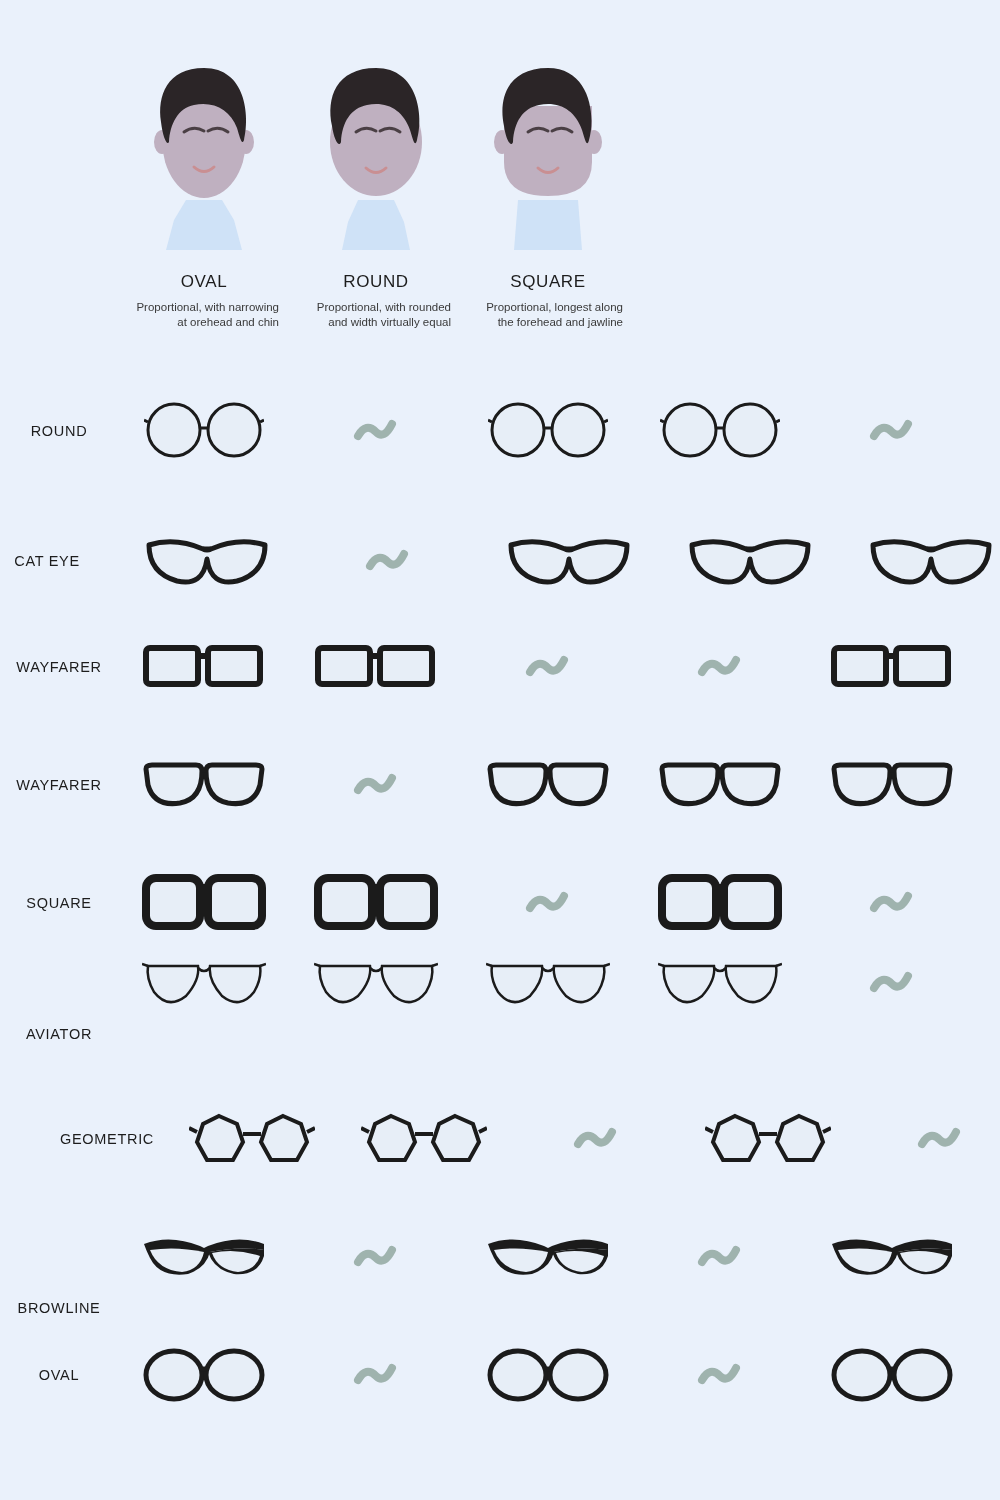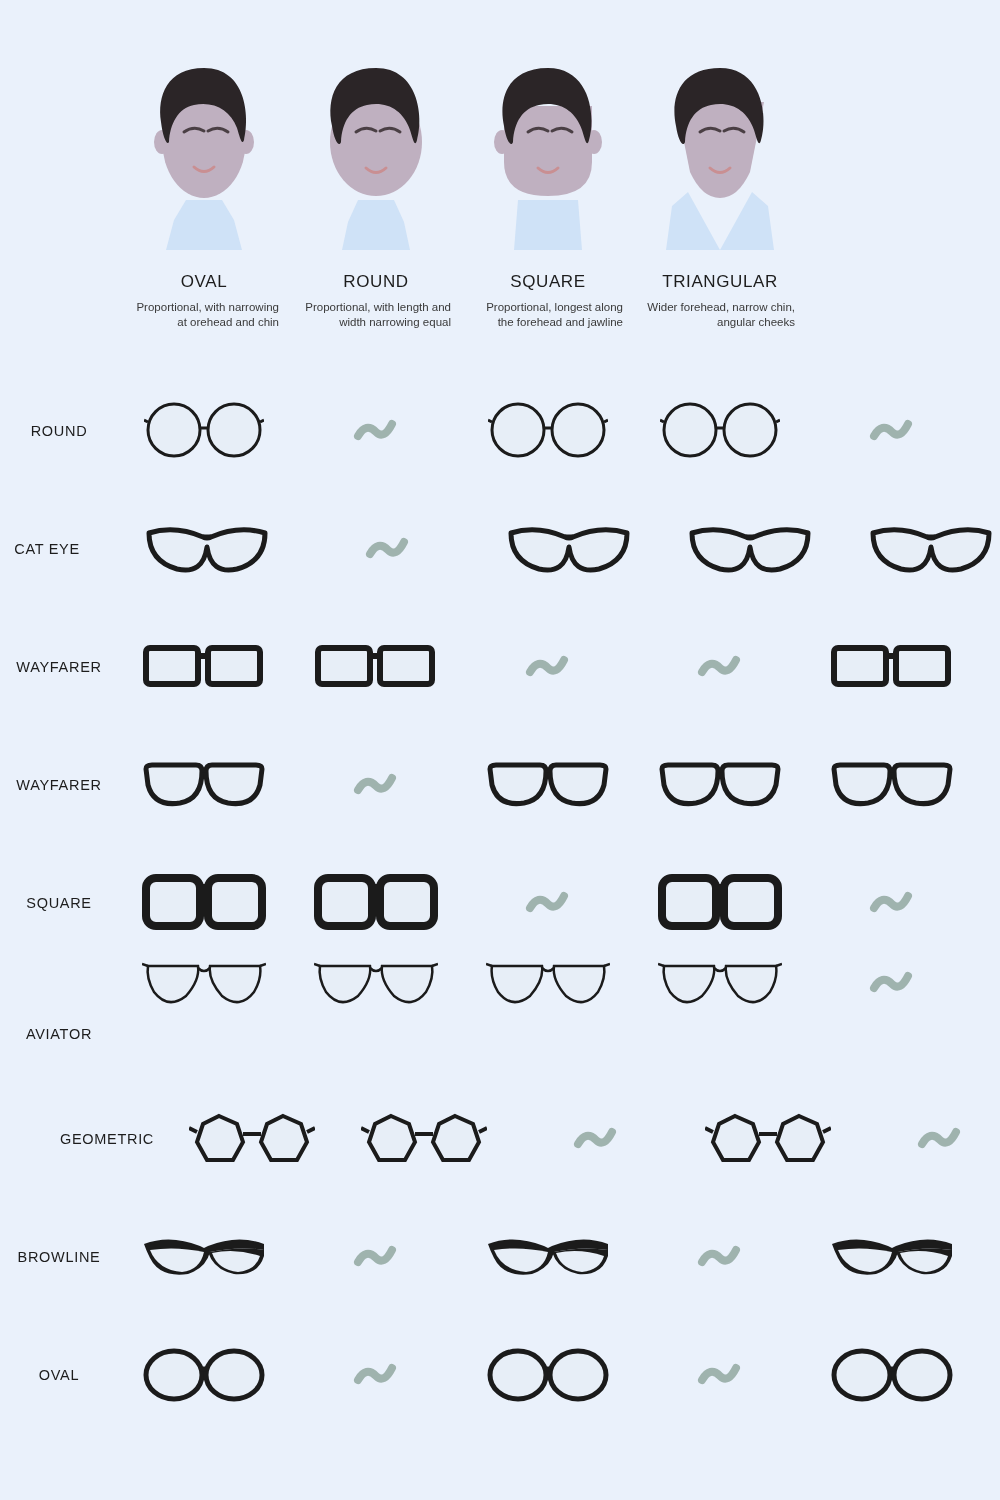--- a/index.html
+++ b/index.html
@@ -115,54 +115,40 @@
         <svg width="140" height="200" viewBox="0 0 140 200">
           <path d="M52 150 L88 150 L98 172 L104 200 L36 200 L42 172 Z" fill="#cfe2f7"></path>
           <ellipse cx="70" cy="92" rx="46" ry="54" fill="#bfb0c0"></ellipse>
           <path d="M70 18 C30 18 20 48 26 76 C28 90 33 98 35 92 C36 72 45 58 61 55 C81 51 97 60 104 80 C107 90 109 98 111 90 C118 66 112 18 70 18 Z" fill="#2b2527"></path>
           <path d="M50 82 q10 -7 20 -1" stroke="#4a3f44" stroke-width="3" fill="none" stroke-linecap="round"></path>
           <path d="M74 81 q10 -6 20 1" stroke="#4a3f44" stroke-width="3" fill="none" stroke-linecap="round"></path>
           <path d="M60 118 q10 9 20 0" stroke="#c98f92" stroke-width="3" fill="none" stroke-linecap="round"></path>
         </svg>
       </div>
       <div class="face-label">ROUND</div>
-      <div class="face-desc">Proportional, with length and width narrowing equal</div>
+      <div class="face-desc">Proportional, with rounded and width virtually equal</div>
     </div>
 
     <div class="face-col">
       <div class="face-art">
         <svg width="140" height="200" viewBox="0 0 140 200">
           <path d="M40 150 L100 150 L104 200 L36 200 Z" fill="#cfe2f7"></path>
           <path d="M26 56 L114 56 L114 112 Q114 146 70 146 Q26 146 26 112 Z" fill="#bfb0c0"></path>
           <ellipse cx="24" cy="92" rx="8" ry="12" fill="#bfb0c0"></ellipse>
           <ellipse cx="116" cy="92" rx="8" ry="12" fill="#bfb0c0"></ellipse>
           <path d="M70 18 C30 18 20 48 26 76 C28 90 33 98 35 92 C36 72 45 58 61 55 C81 51 97 60 104 80 C107 90 109 98 111 90 C118 66 112 18 70 18 Z" fill="#2b2527"></path>
           <path d="M50 82 q10 -7 20 -1" stroke="#4a3f44" stroke-width="3" fill="none" stroke-linecap="round"></path>
           <path d="M74 81 q10 -6 20 1" stroke="#4a3f44" stroke-width="3" fill="none" stroke-linecap="round"></path>
           <path d="M60 118 q10 9 20 0" stroke="#c98f92" stroke-width="3" fill="none" stroke-linecap="round"></path>
         </svg>
       </div>
       <div class="face-label">SQUARE</div>
       <div class="face-desc">Proportional, longest along the forehead and jawline</div>
     </div>
 
-    <div class="face-col">
-      <div class="face-art">
-        <svg width="140" height="200" viewBox="0 0 140 200">
-          <path d="M38 142 L70 200 L102 142 L118 156 L124 200 L16 200 L22 156 Z" fill="#cfe2f7"></path>
-          <path d="M26 52 L114 52 L100 122 Q88 148 70 148 Q52 148 40 122 Z" fill="#bfb0c0"></path>
-          <path d="M70 18 C30 18 20 48 26 76 C28 90 33 98 35 92 C36 72 45 58 61 55 C81 51 97 60 104 80 C107 90 109 98 111 90 C118 66 112 18 70 18 Z" fill="#2b2527"></path>
-          <path d="M50 82 q10 -7 20 -1" stroke="#4a3f44" stroke-width="3" fill="none" stroke-linecap="round"></path>
-          <path d="M74 81 q10 -6 20 1" stroke="#4a3f44" stroke-width="3" fill="none" stroke-linecap="round"></path>
-          <path d="M60 118 q10 9 20 0" stroke="#c98f92" stroke-width="3" fill="none" stroke-linecap="round"></path>
-        </svg>
-      </div>
-      <div class="face-label">TRIANGULAR</div>
-      <div class="face-desc">Wider forehead, narrow chin, angular cheeks</div>
-    </div>
 
 
   </div>
 
   <div id="rows-host">
       <div class="row" style="top: 372px;">
         <div class="row-label">ROUND</div>
         <div class="cell">
           <svg width="120" height="66" viewBox="0 0 120 66">
             <circle cx="30" cy="32" r="26" fill="#e7eef7" stroke="#1b1b1b" stroke-width="3"></circle>
@@ -191,21 +177,21 @@
             <path d="M56 30 h8" stroke="#1b1b1b" stroke-width="3"></path>
             <path d="M4 24 L0 22 M116 24 L120 22" stroke="#1b1b1b" stroke-width="3"></path>
           </svg>
         </div>
         <div class="cell squiggle">
           <svg width="48" height="34" viewBox="0 0 48 34">
             <path d="M6 22 q8 -14 18 -4 q8 8 16 -8" stroke="#9fb3ae" stroke-width="8" fill="none" stroke-linecap="round"></path>
           </svg>
         </div>
       </div>
-      <div class="row" style="top: 490px; gap: 44px;">
+      <div class="row" style="top: 502px; gap: 44px;">
         <div class="row-label">CAT EYE</div>
         <div class="cell">
           <svg width="124" height="64" viewBox="0 0 124 64">
             <path d="M4 16 Q30 8 58 20 Q62 22 66 20 Q94 8 120 16 Q120 44 92 52 Q66 58 62 30 Q58 58 32 52 Q4 44 4 16 Z" fill="#e7eef7" stroke="#1b1b1b" stroke-width="5" stroke-linejoin="round"></path>
             <path d="M58 20 h8" stroke="#1b1b1b" stroke-width="5"></path>
           </svg>
         </div>
         <div class="cell squiggle">
           <svg width="48" height="34" viewBox="0 0 48 34">
             <path d="M6 22 q8 -14 18 -4 q8 8 16 -8" stroke="#9fb3ae" stroke-width="8" fill="none" stroke-linecap="round"></path>
@@ -404,21 +390,21 @@
             <path d="M54 24 h18" stroke="#1b1b1b" stroke-width="4"></path>
             <path d="M8 22 L0 18 M118 22 L126 18" stroke="#1b1b1b" stroke-width="4"></path>
           </svg>
         </div>
         <div class="cell squiggle">
           <svg width="48" height="34" viewBox="0 0 48 34">
             <path d="M6 22 q8 -14 18 -4 q8 8 16 -8" stroke="#9fb3ae" stroke-width="8" fill="none" stroke-linecap="round"></path>
           </svg>
         </div>
       </div>
-      <div class="row" style="top: 1198px;">
+      <div class="row" style="top: 1198px; align-items: flex-end;">
         <div class="row-label">BROWLINE</div>
         <div class="cell">
           <svg width="124" height="50" viewBox="0 0 124 50">
             <path d="M2 12 Q28 2 58 14 L62 16 L66 14 Q96 2 122 12 L122 18 Q96 14 68 20 Q64 36 46 42 Q18 46 8 26 Q4 18 2 12 Z" fill="#1b1b1b"></path>
             <path d="M66 20 Q72 38 92 42 Q116 44 122 24 L122 18 Q96 14 68 20 Z" fill="#1b1b1b"></path>
             <path d="M8 18 Q16 38 40 40 Q58 38 62 20 Q34 14 8 18 Z" fill="#e7eef7"></path>
             <path d="M70 21 Q76 38 96 40 Q114 38 118 24 Q94 16 70 21 Z" fill="#e7eef7"></path>
           </svg>
         </div>
         <div class="cell squiggle">

